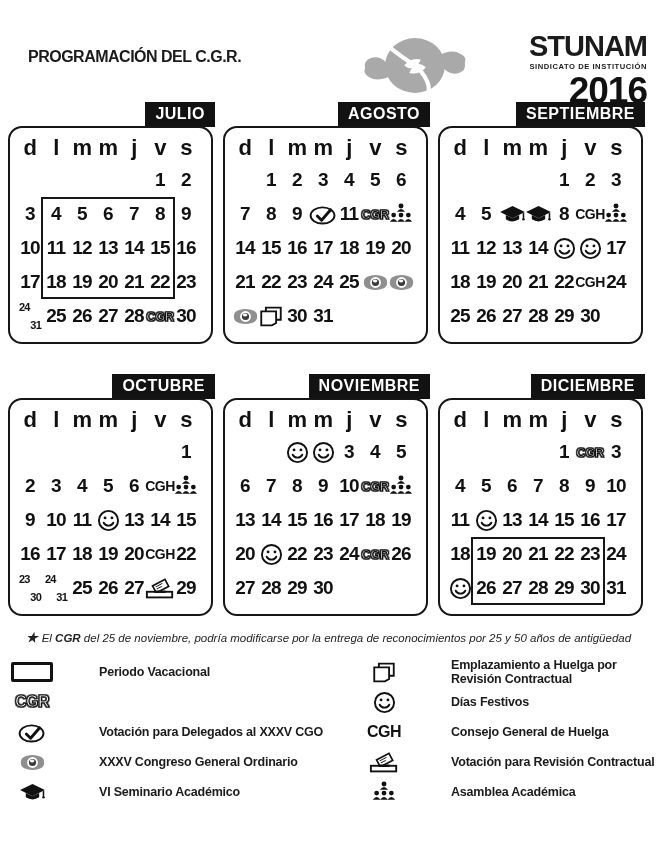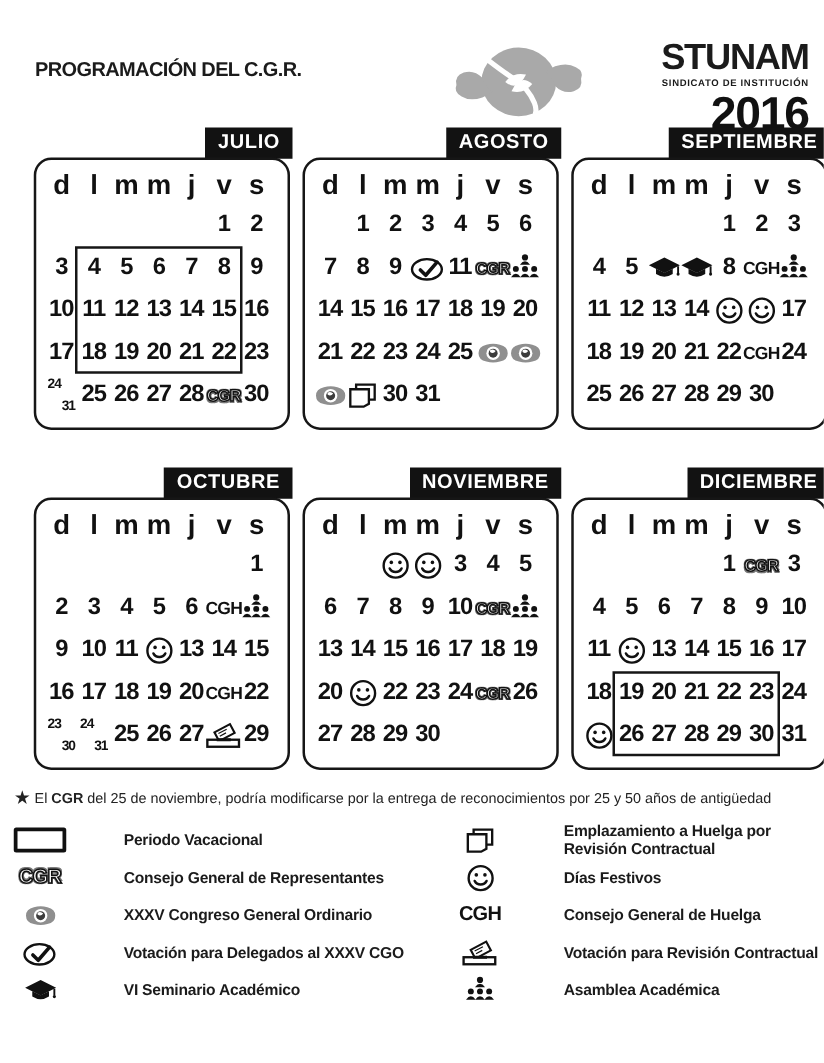--- a/index.html
+++ b/index.html
@@ -9,42 +9,42 @@
   
   .header{display:flex;align-items:flex-start;padding:26px 12px 0 28px;height:92px;box-sizing:border-box;}
   .title{flex:1;margin-top:22px;font-size:16px;font-weight:900;letter-spacing:-0.5px;color:#1b1b1b;}
   .logo{width:108px;height:80px;margin:2px 26px 0 0;flex:none;}
   .brand{flex:none;width:152px;line-height:1;margin-top:6px;text-align:right;}
   .brand .org{font-size:29px;font-weight:900;letter-spacing:-1px;color:#1b1b1b;}
   .brand .org-sub{font-size:7.6px;font-weight:700;letter-spacing:0.55px;margin:2px 0 1px 1px;color:#1b1b1b;}
   .brand .year{font-size:37px;font-weight:700;letter-spacing:-1px;color:#111;}
 
   
-  .months{display:grid;grid-template-columns:repeat(3,205px);column-gap:10px;row-gap:30px;padding:10px 14px 0 8px;margin-left:19px;}
+  .months{display:grid;grid-template-columns:repeat(3,205px);column-gap:10px;row-gap:30px;padding:10px 14px 0 8px;}
   .month{position:relative;padding-top:24px;}
   .month-tab{position:absolute;top:0;right:-2px;background:#121212;color:#fff;font-size:16px;font-weight:800;letter-spacing:0.5px;padding:3px 10px 4px 10px;z-index:0;}
   .card{position:relative;background:#fff;border:2.5px solid #161616;border-radius:14px;padding:5px 7px 9px 7px;z-index:1;}
   .dh-row{display:flex;height:30px;align-items:center;}
   .dh{width:26px;text-align:center;font-size:22px;font-weight:800;letter-spacing:-0.5px;}
   .weeks{position:relative;}
   .week{display:flex;height:34px;align-items:center;}
   .cell{width:26px;height:34px;display:flex;align-items:center;justify-content:center;font-size:19px;font-weight:800;letter-spacing:-0.8px;}
   .cell.split{position:relative;}
   .split .a{position:absolute;top:2px;left:2px;font-size:11px;font-weight:800;}
   .split .b{position:absolute;bottom:2px;right:2px;font-size:11px;font-weight:800;}
   .vac-box{position:absolute;border:2px solid #161616;box-sizing:border-box;pointer-events:none;}
 
   
   .icon{display:inline-flex;align-items:center;justify-content:center;line-height:0;}
   .cgr-text{font-size:13px;font-weight:900;letter-spacing:-0.5px;color:#fff;-webkit-text-stroke:1.2px #111;
             text-shadow:1px 1px 0 #777,-1px -1px 0 #777,1px -1px 0 #777,-1px 1px 0 #777;line-height:1;}
   .cgh-text{font-size:14px;font-weight:900;letter-spacing:-0.6px;color:#111;line-height:1;}
 
   
-  .footnote{margin:14px 0 4px 12px;font-size:11.5px;color:#222;}
+  .footnote{margin:14px 0 4px 26px;font-size:11.5px;color:#222;font-style:italic;}
   .footnote .star{font-size:13px;font-weight:900;margin-right:4px;}
   .footnote b{font-weight:800;}
 
   
   .legend{display:flex;padding:8px 0 0 6px;}
   .legend-col{display:flex;flex-direction:column;}
   .legend-col.left{width:352px;}
   .legend-col.right{flex:1;}
   .legend-item{display:flex;align-items:center;height:30px;}
   .legend-item .icon-box{width:52px;display:flex;justify-content:center;align-items:center;flex:none;}
@@ -708,45 +708,44 @@
             </span>
           </span>
           <span class="lbl">Periodo Vacacional</span>
         </div>
         <div class="legend-item">
           <span class="icon-box">
             <span class="icon icon-cgr">
               <span class="cgr-text">CGR</span>
             </span>
           </span>
-          <span class="lbl">Consejo General de Representantes</span>
+        </div>
+        <div class="legend-item">
+          <span class="icon-box">
+            <span class="icon icon-check">
+              <svg width="29" height="21" viewBox="0 0 30 22">
+                <ellipse cx="14" cy="12" rx="12.5" ry="8.5" fill="none" stroke="#111" stroke-width="2"></ellipse>
+                <path d="M8.5 12.5l4.5 4.5 9.5-11" fill="none" stroke="#111" stroke-width="3" stroke-linecap="round" stroke-linejoin="round"></path>
+              </svg>
+            </span>
+          </span>
+          <span class="lbl">Votación para Delegados al XXXV CGO</span>
         </div>
         <div class="legend-item">
           <span class="icon-box">
             <span class="icon icon-congress">
               <svg width="27" height="19" viewBox="0 0 30 20">
                 <path fill="#8f8f8f" d="M2 10 Q2 4 9 2.5 Q15 0.8 21 2.5 Q28 4 28 10 Q28 16 21 17.5 Q15 19.2 9 17.5 Q2 16 2 10Z"></path>
                 <circle cx="15" cy="10" r="6" fill="#fff"></circle>
                 <circle cx="15" cy="10" r="4" fill="#3c3c3c"></circle>
                 <path d="M12.3 7.4 q2.7 -1.6 5 0.8 q-2.2 2.8 -5 0.9 z" fill="#fff"></path>
               </svg>
             </span>
           </span>
           <span class="lbl">XXXV Congreso General Ordinario</span>
-        </div>
-        <div class="legend-item">
-          <span class="icon-box">
-            <span class="icon icon-check">
-              <svg width="29" height="21" viewBox="0 0 30 22">
-                <ellipse cx="14" cy="12" rx="12.5" ry="8.5" fill="none" stroke="#111" stroke-width="2"></ellipse>
-                <path d="M8.5 12.5l4.5 4.5 9.5-11" fill="none" stroke="#111" stroke-width="3" stroke-linecap="round" stroke-linejoin="round"></path>
-              </svg>
-            </span>
-          </span>
-          <span class="lbl">Votación para Delegados al XXXV CGO</span>
         </div>
         <div class="legend-item">
           <span class="icon-box">
             <span class="icon icon-gradcap">
               <svg width="27" height="21" viewBox="0 0 28 22">
                 <path d="M14 2 27 8.5 14 15 1 8.5Z" fill="#111"></path>
                 <path d="M7 11.5v4.5q7 4.5 14 0v-4.5l-7 3.4z" fill="#111"></path>
                 <path d="M25.5 9.5v5.5" stroke="#111" stroke-width="1.6"></path>
                 <circle cx="25.5" cy="16" r="1.3" fill="#111"></circle>
               </svg>

